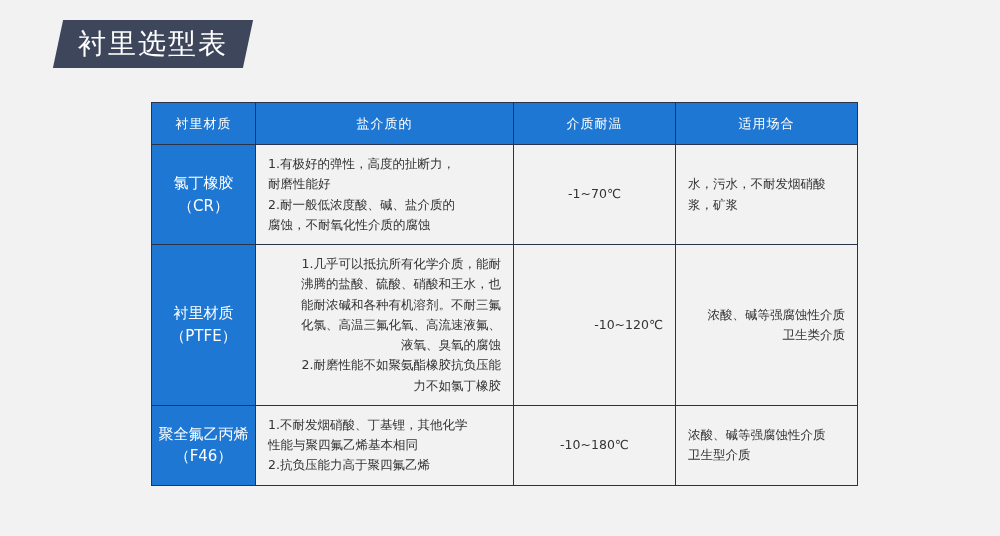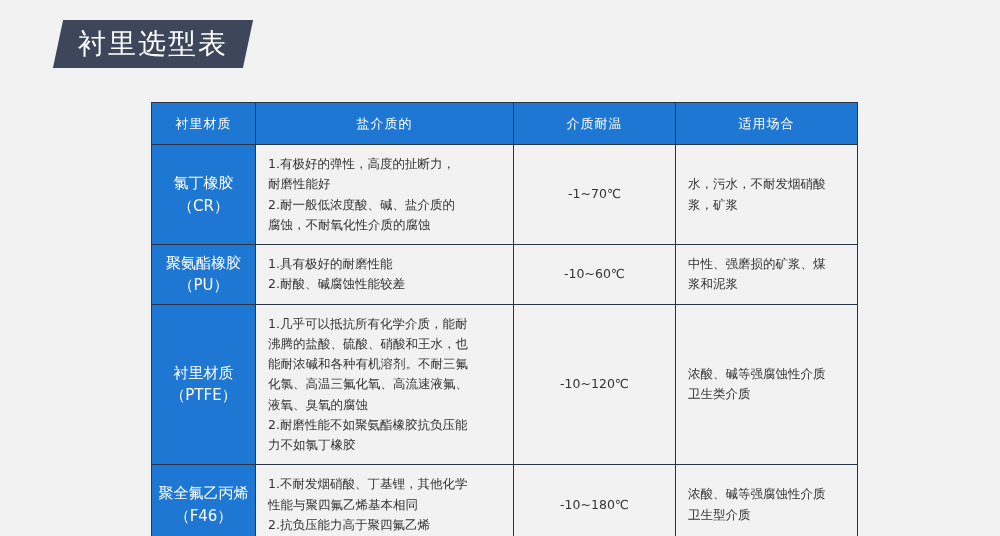--- a/index.html
+++ b/index.html
@@ -96,21 +96,21 @@
   .cell-text { white-space: pre-line; }
 
   
   col.c1 { width: 104px; }
   col.c2 { width: 258px; }
   col.c3 { width: 162px; }
   col.c4 { width: 182px; }
 
   .row-cr   td { height: 92px; }
   .row-pu   td { height: 56px; }
-  .row-ptfe td { height: 140px; }
+  .row-ptfe td { height: 140px; text-align: right; }
   .row-f46  td { height: 70px; }
 </style>
 </head>
 <body>
 
 <div class="page">
 
   <div class="title-banner">
     <span class="title-banner-text">衬里选型表</span>
   </div>
@@ -135,29 +135,20 @@
         <td class="material cell-text">氯丁橡胶
 （CR）</td>
         <td class="cell-text">1.有极好的弹性，高度的扯断力，
 耐磨性能好
 2.耐一般低浓度酸、碱、盐介质的
 腐蚀，不耐氧化性介质的腐蚀</td>
         <td class="cell-temp">-1~70℃</td>
         <td class="cell-text">水，污水，不耐发烟硝酸
 浆，矿浆</td>
       </tr>
-      <tr class="row-pu">
-        <td class="material cell-text">聚氨酯橡胶
-（PU）</td>
-        <td class="cell-text">1.具有极好的耐磨性能
-2.耐酸、碱腐蚀性能较差</td>
-        <td class="cell-temp">-10~60℃</td>
-        <td class="cell-text">中性、强磨损的矿浆、煤
-浆和泥浆</td>
-      </tr>
       <tr class="row-ptfe">
         <td class="material cell-text">衬里材质
 （PTFE）</td>
         <td class="cell-text">1.几乎可以抵抗所有化学介质，能耐
 沸腾的盐酸、硫酸、硝酸和王水，也
 能耐浓碱和各种有机溶剂。不耐三氟
 化氯、高温三氟化氧、高流速液氟、
 液氧、臭氧的腐蚀
 2.耐磨性能不如聚氨酯橡胶抗负压能
 力不如氯丁橡胶</td>

